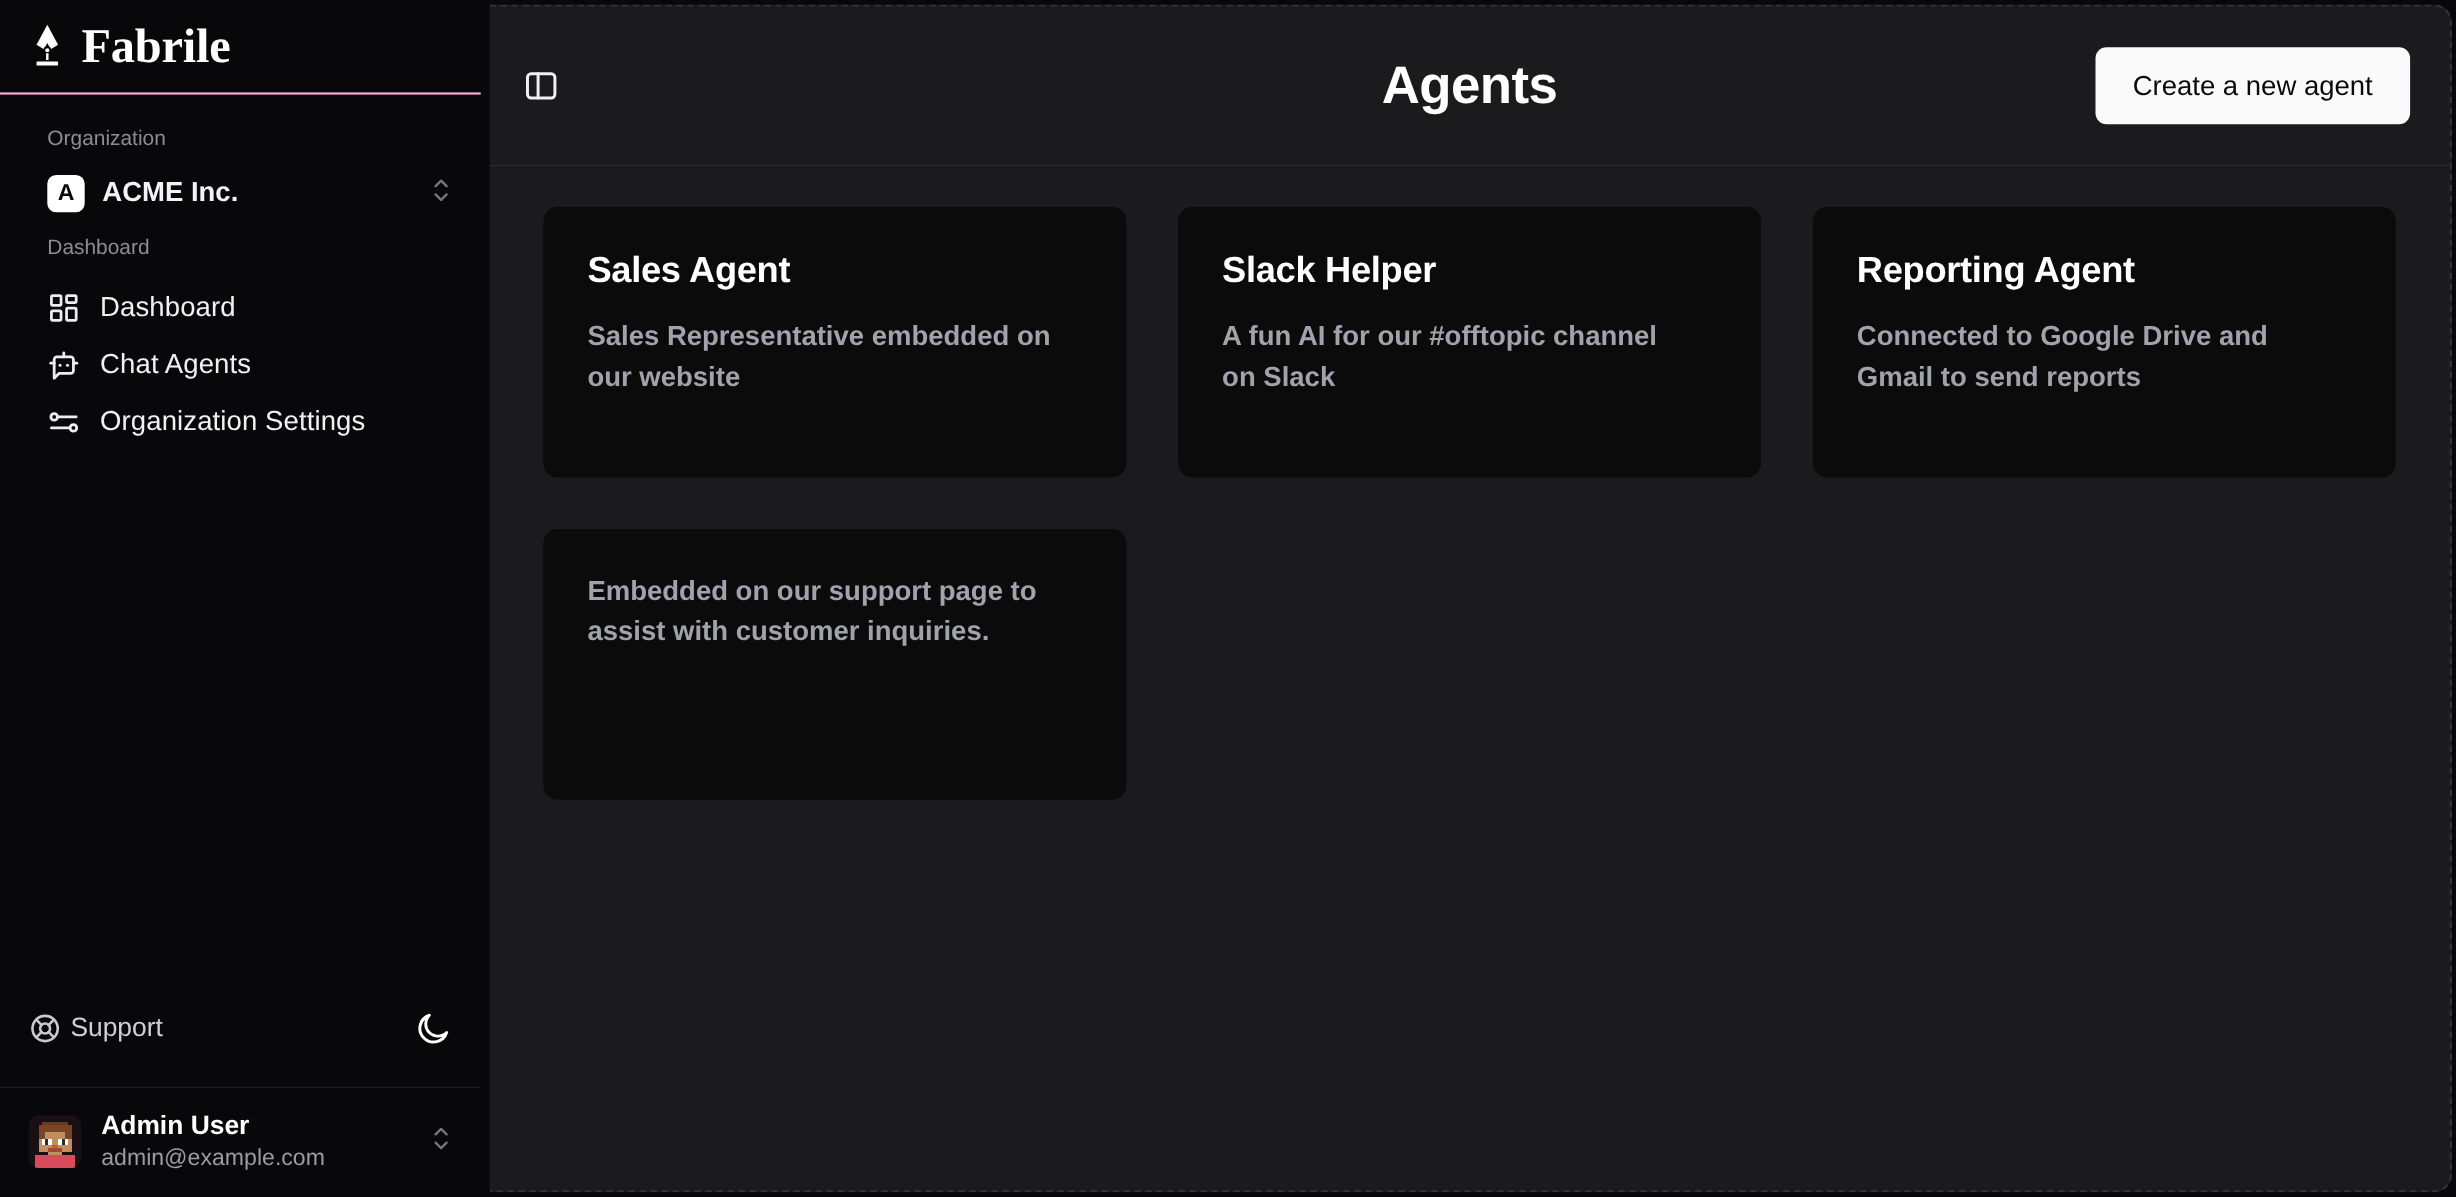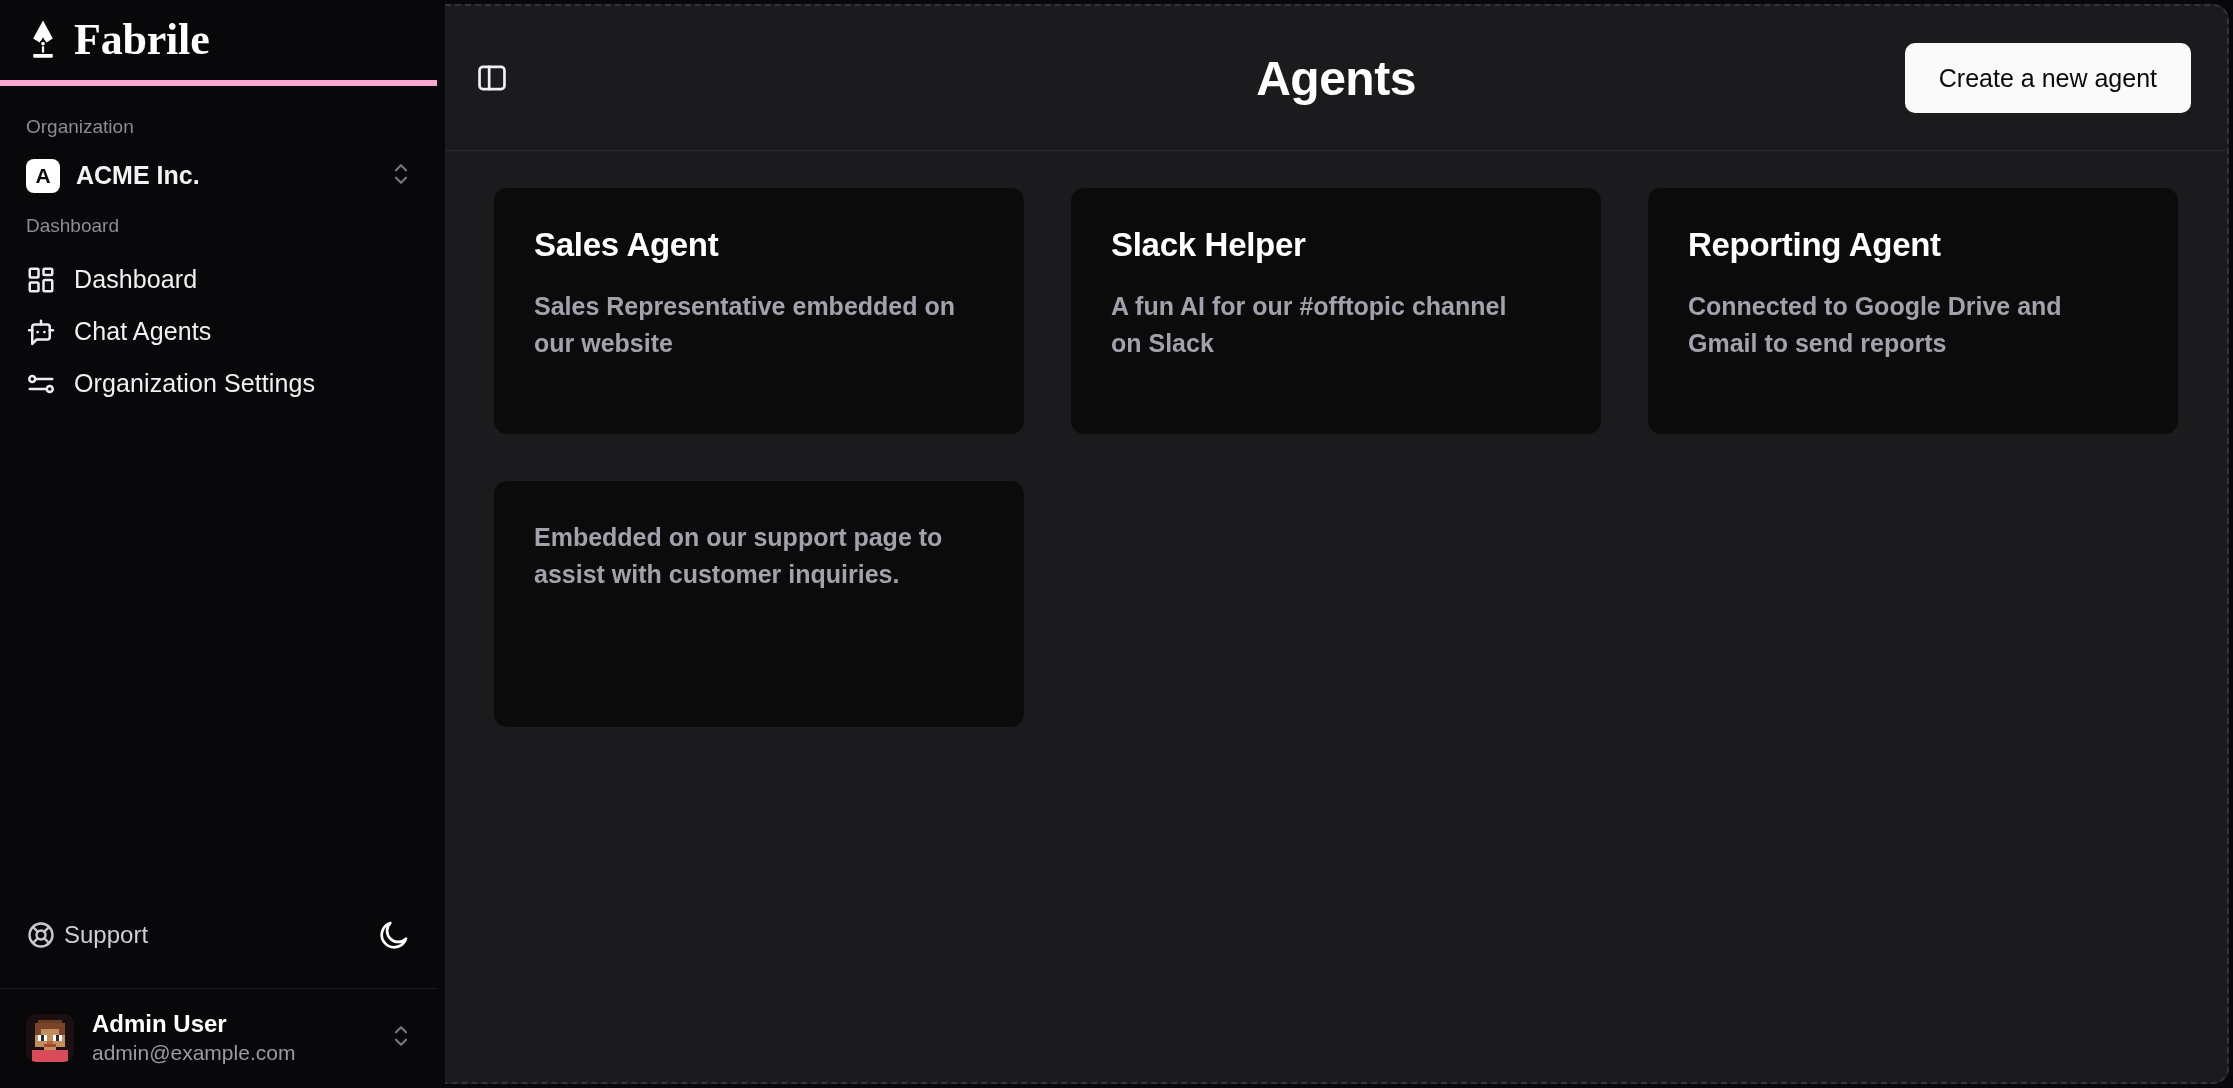--- a/index.html
+++ b/index.html
@@ -15,29 +15,29 @@
   .sidebar {
     width:437px; height:1088px;
     background:#08080a;
     display:flex; flex-direction:column;
     position:relative; flex:0 0 437px;
   }
   .sidebar-brand {
     height:86px; flex:0 0 86px;
     display:flex; align-items:center; gap:14px;
     padding:0 26px;
-    border-bottom:6px solid #f9a8d4;
+    border-bottom:2px solid #f9a8d4;
   }
   .brand-icon { width:34px; height:42px; display:block; flex:0 0 34px; }
   .brand-name {
     color:#ffffff; font-family:"Liberation Serif", serif;
     font-size:44px; font-weight:700; letter-spacing:-0.2px; line-height:1;
   }
 
-  .sidebar-scroll { flex:1 1 auto; padding-top:18px; overflow:hidden; }
+  .sidebar-scroll { flex:1 1 auto; padding-top:18px; overflow:hidden;padding-left:17px; }
   .section-label {
     color:#8c8c94; font-size:19px; font-weight:400;
     padding:12px 26px 10px 26px; line-height:1.2;
   }
 
   .org-row {
     display:flex; align-items:center; gap:16px;
     margin:0 14px; padding:10px 12px;
     border-radius:10px; cursor:pointer;
   }

